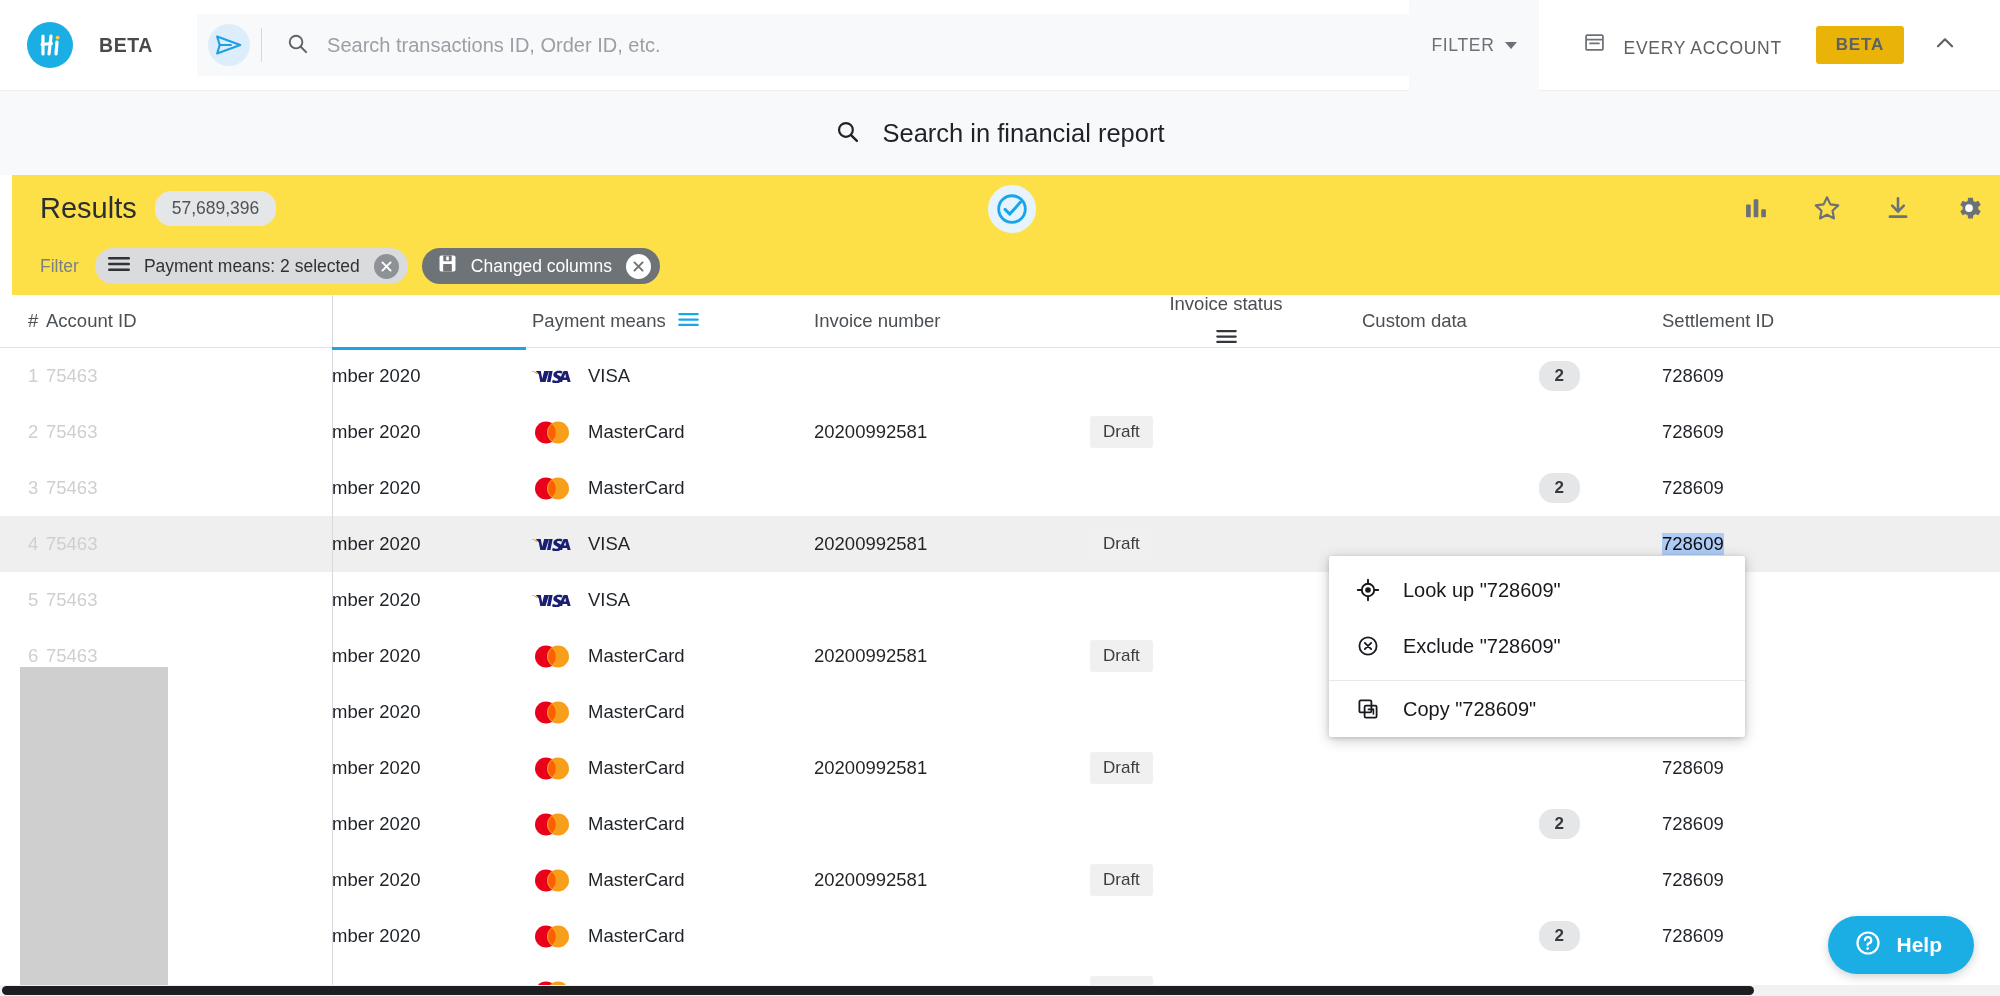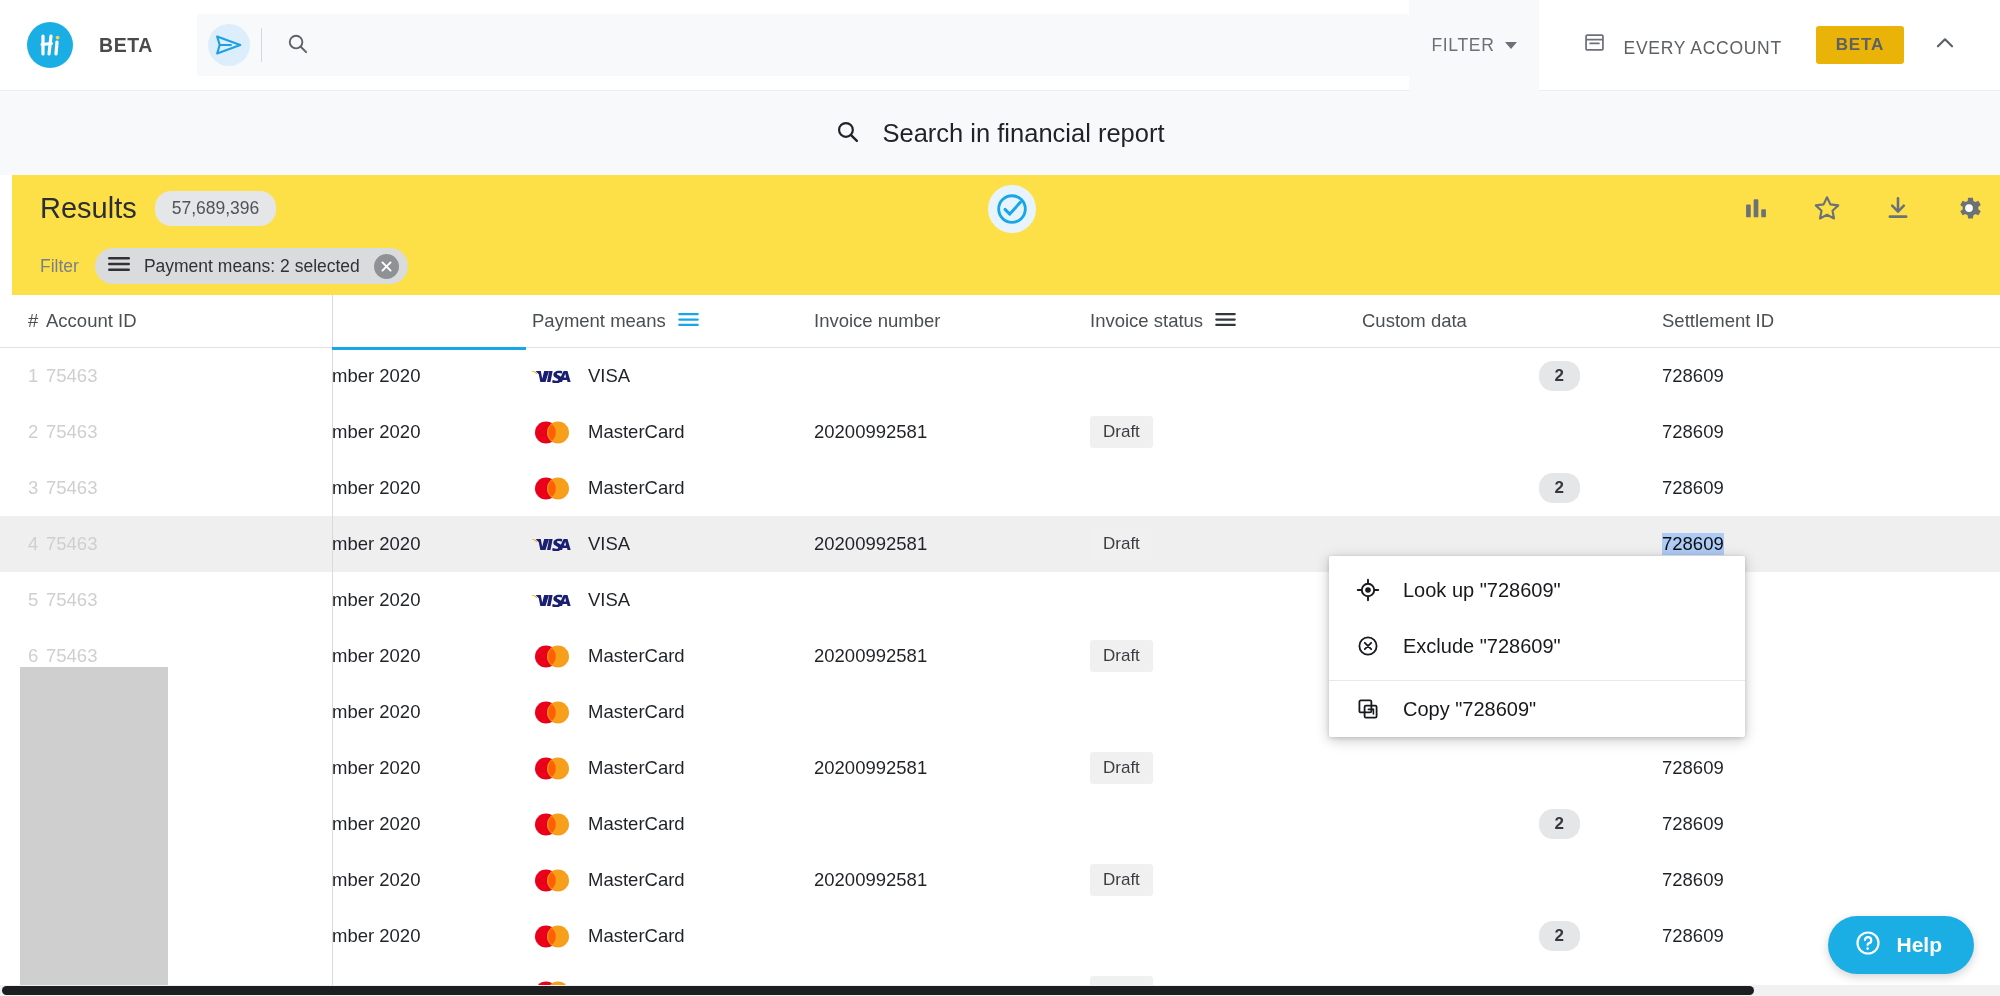--- a/index.html
+++ b/index.html
@@ -137,21 +137,21 @@
   }
   .th { font-size: 18.5px; color: #4a4f54; display: flex; align-items: center; gap: 12px; }
   .th.sortable { cursor: pointer; }
   .hamb { display: inline-block; }
 
   .col-num   { width: 46px;  padding-left: 28px; }
   .col-acct  { width: 286px; }
   .col-date  { width: 200px; }
   .col-pm    { width: 282px; }
   .col-inv   { width: 276px; }
-  .col-stat  { width: 272px; }
+  .col-stat  { width: 272px; flex-direction: column; }
   .col-cust  { width: 300px; }
   .col-settle{ width: 290px; }
 
   .trow {
     display: flex; align-items: center; height: 56px; font-size: 18.5px;
     color: #1f2328; position: relative;
   }
   .trow.alt { background: #efefef; }
   .cell { display: flex; align-items: center; }
   .cell.num   { width: 46px;  padding-left: 28px; color:#cfcfcf; }
@@ -254,20 +254,21 @@
         </div>
       </div>
       <div class="vdivider"></div>
       <div class="search-field">
         <span>
           <svg width="23" height="23" viewBox="0 0 24 24" aria-hidden="true">
             <circle cx="10.5" cy="10.5" r="6.6" fill="none" stroke="#5f6368" stroke-width="2"></circle>
             <path d="M15.4 15.4 L21 21" stroke="#5f6368" stroke-width="2.1" stroke-linecap="round"></path>
           </svg>
         </span>
+        <input type="text" placeholder="Search transactions ID, Order ID, etc." style="">
       </div>
     </div>
 
     <div class="topbar-right">
 
       <div class="filter-btn">
         <span>FILTER</span>
         <span class="caret-down"></span>
       </div>
 
@@ -357,20 +358,36 @@
           </svg>
         </span>
         <span class="chip-label">Payment means: 2 selected</span>
         <span class="x">
           <svg width="13" height="13" viewBox="0 0 14 14" aria-hidden="true">
             <path d="M2.6 2.6 L11.4 11.4 M11.4 2.6 L2.6 11.4" stroke="currentColor" stroke-width="2.1" stroke-linecap="round"></path>
           </svg>
         </span>
       </div>
 
+      <div class="chip dark">
+        <span>
+          <svg width="19" height="19" viewBox="0 0 20 20" aria-hidden="true">
+            <rect x="1.6" y="1.6" width="16.8" height="16.8" rx="1.8" fill="#ffffff"></rect>
+            <rect x="5.6" y="1.6" width="8.8" height="6" rx="0.8" fill="#6e7377"></rect>
+            <rect x="8.6" y="2.6" width="2.8" height="4" fill="#ffffff"></rect>
+            <rect x="5.4" y="10.6" width="9.2" height="7.8" rx="0.8" fill="#6e7377"></rect>
+          </svg>
+        </span>
+        <span class="chip-label">Changed columns</span>
+        <span class="x">
+          <svg width="13" height="13" viewBox="0 0 14 14" aria-hidden="true">
+            <path d="M2.6 2.6 L11.4 11.4 M11.4 2.6 L2.6 11.4" stroke="currentColor" stroke-width="2.1" stroke-linecap="round"></path>
+          </svg>
+        </span>
+      </div>
     </div>
   </div>
 
   <div class="table-area">
 
     <div class="col-sep"></div>
     <div class="drop-indicator"></div>
     <div class="drag-ghost"></div>
 
     <div class="thead">

